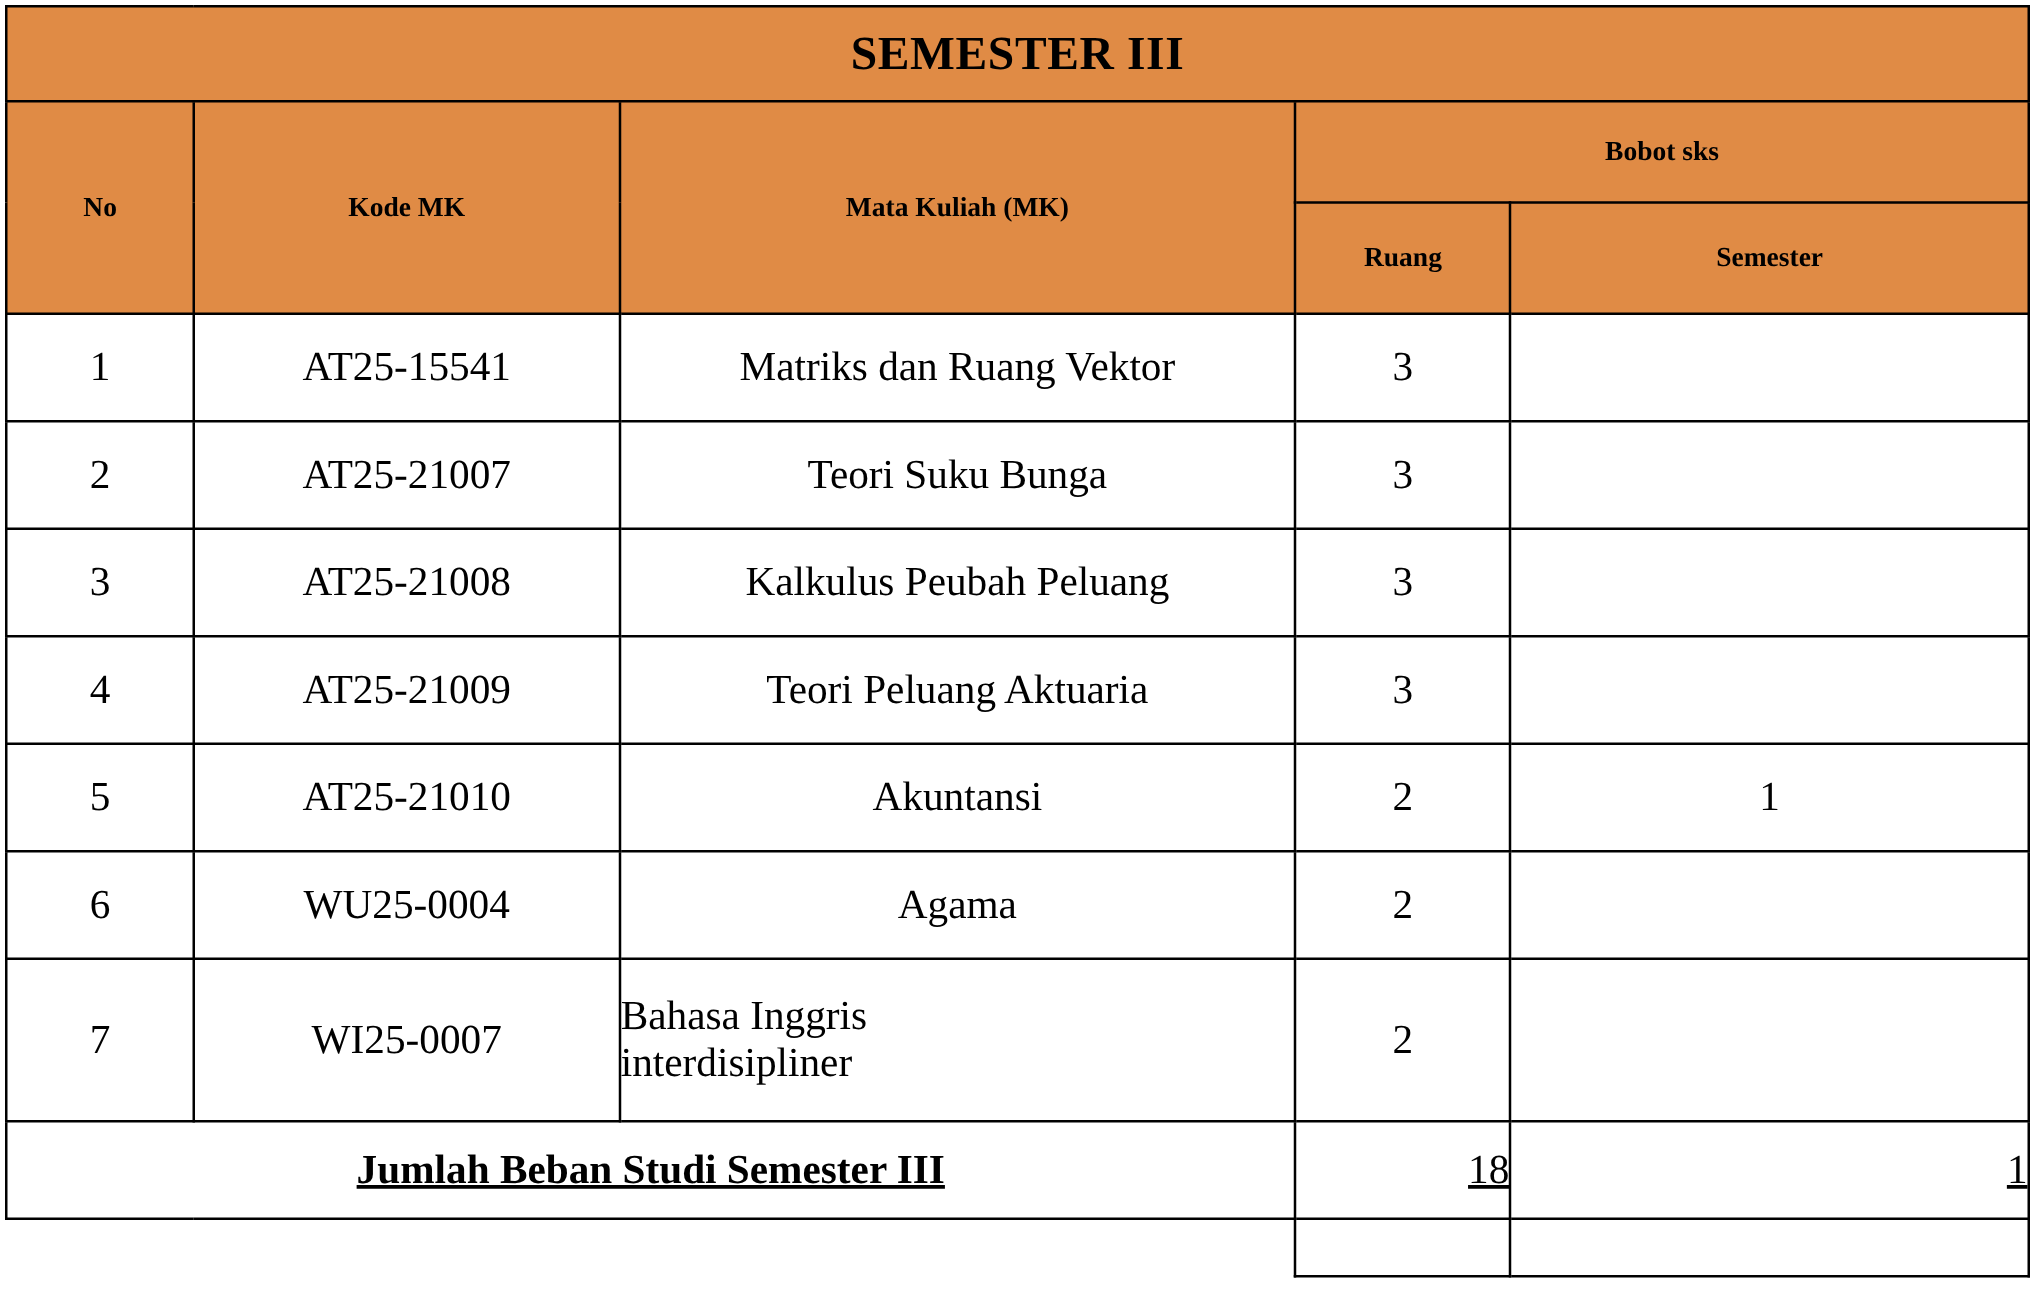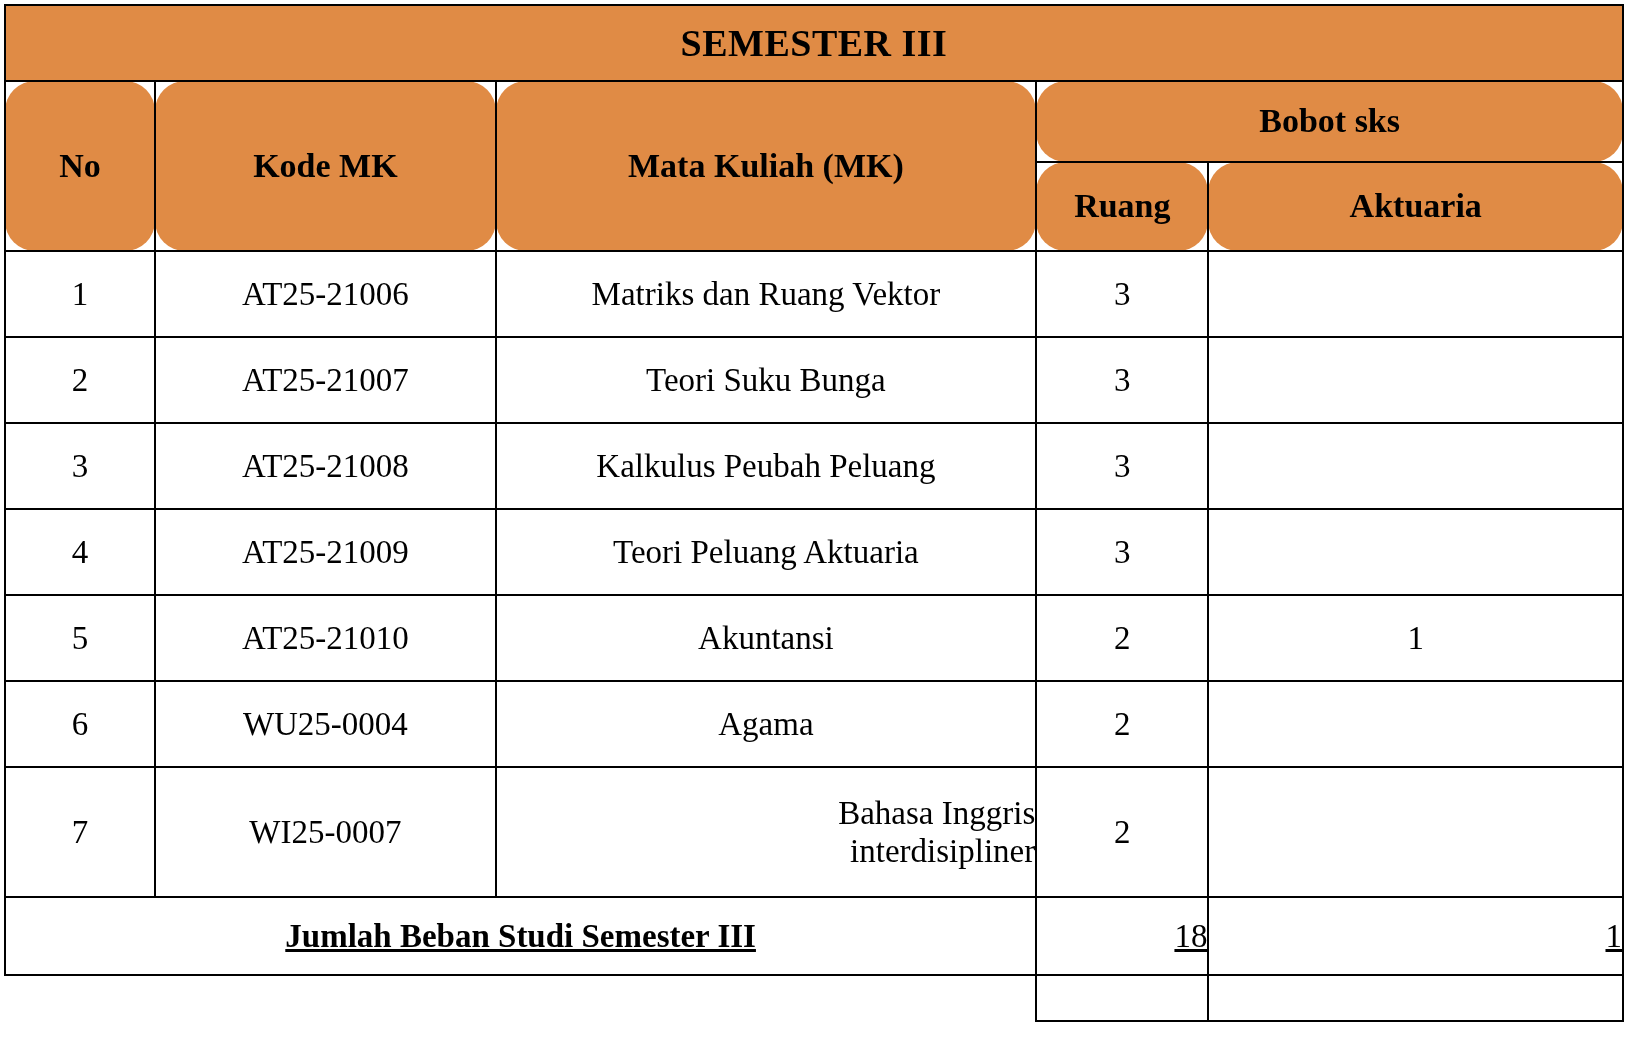--- a/index.html
+++ b/index.html
@@ -37,22 +37,21 @@
     text-align: center;
     font-weight: bold;
     font-size: 38px;
     height: 74px;
     letter-spacing: 0.5px;
   }
   .hdr {
     background: #e08b45;
     text-align: center;
     font-weight: bold;
-    font-size: 34px;
-    border-radius: 30px;
+    font-size: 22px;
   }
   .hdr-tall {
     height: 168px;
   }
   .hdr-bobot {
     height: 78px;
   }
   .hdr-sub {
     height: 86px;
   }
@@ -77,21 +76,21 @@
     padding-left: 10px;
     line-height: 1.18;
   }
   .cell-num {
     text-align: center;
   }
   .row-tall td {
     height: 128px;
   }
   .cell-mk-two {
-    text-align: right;
+    text-align: left;
     padding-left: 10px;
     line-height: 1.16;
     font-family: Liberation Serif, serif;
   }
   .total-row td {
     height: 76px;
     font-size: 33px;
     text-decoration: underline;
   }
   .total-label {
@@ -130,26 +129,26 @@
       </tr>
 
       <tr>
         <td class="hdr hdr-tall" rowspan="2">No</td>
         <td class="hdr hdr-tall" rowspan="2">Kode MK</td>
         <td class="hdr hdr-tall" rowspan="2">Mata Kuliah (MK)</td>
         <td class="hdr hdr-bobot" colspan="2">Bobot sks</td>
       </tr>
       <tr>
         <td class="hdr hdr-sub">Ruang</td>
-        <td class="hdr hdr-sub">Aktuaria</td>
+        <td class="hdr hdr-sub">Semester</td>
       </tr>
 
       <tr class="body-row">
         <td class="cell-no">1</td>
-        <td class="cell-kode">AT25-21006</td>
+        <td class="cell-kode">AT25-15541</td>
         <td class="cell-mk">Matriks dan Ruang Vektor</td>
         <td class="cell-num">3</td>
         <td class="cell-num"></td>
       </tr>
       <tr class="body-row">
         <td class="cell-no">2</td>
         <td class="cell-kode">AT25-21007</td>
         <td class="cell-mk">Teori Suku Bunga</td>
         <td class="cell-num">3</td>
         <td class="cell-num"></td>

